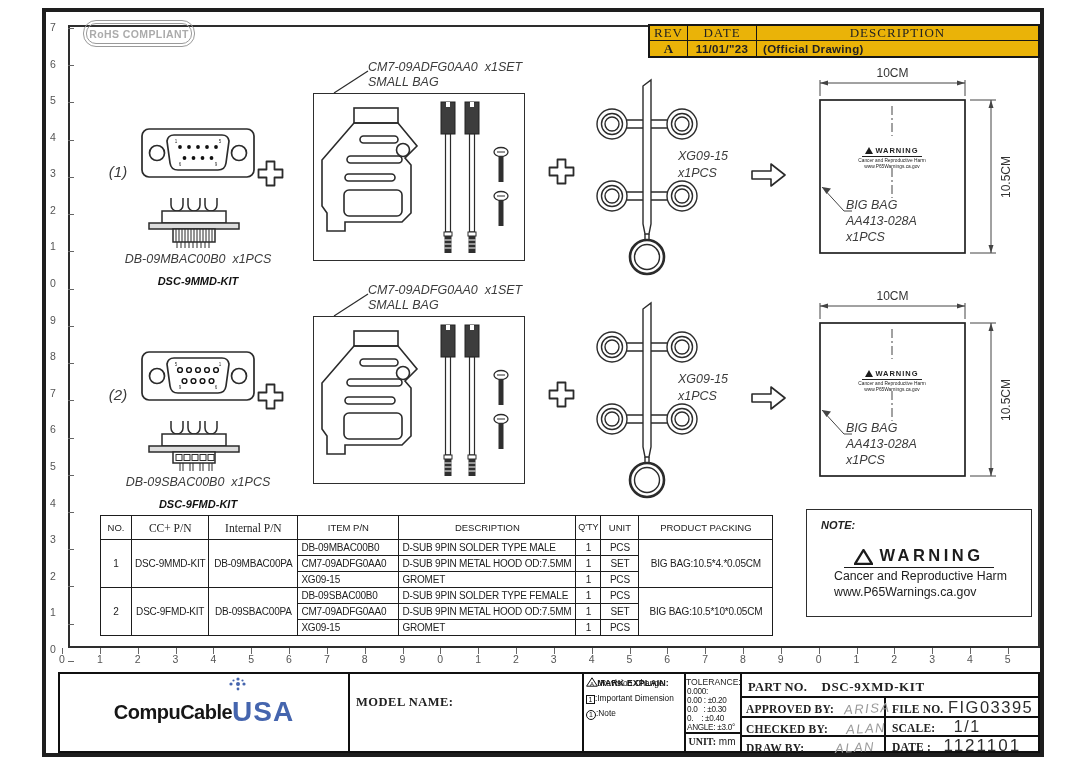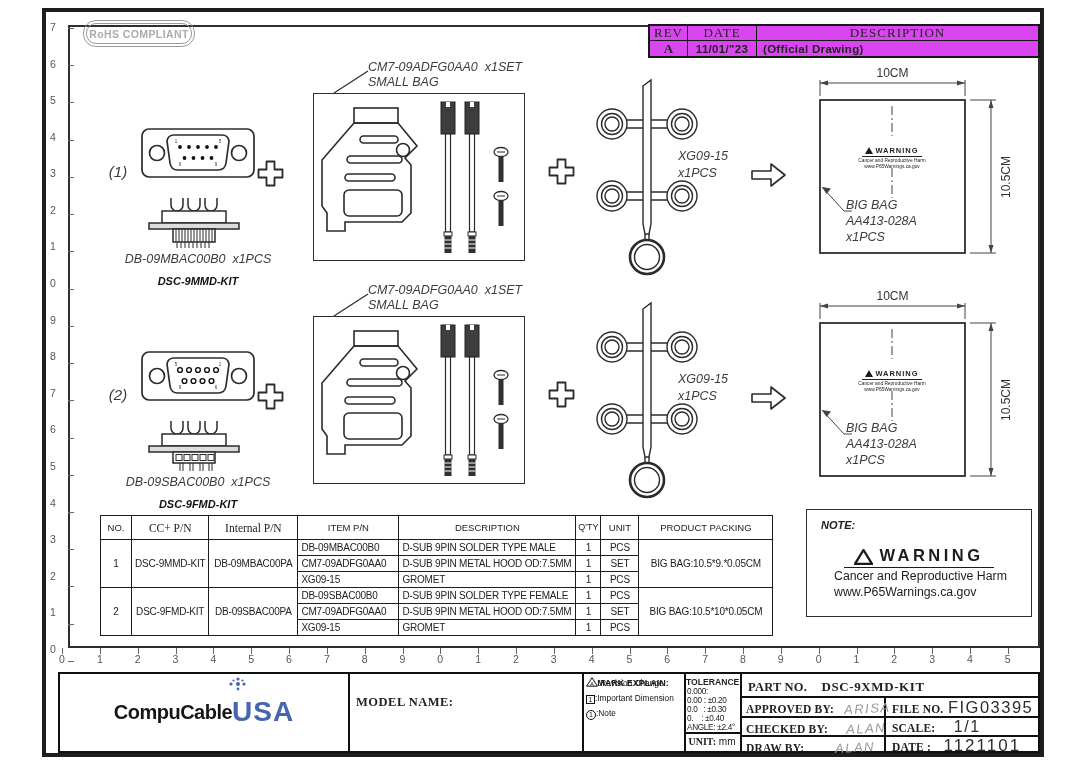--- a/index.html
+++ b/index.html
@@ -16,21 +16,21 @@
   .ruler-left span{font-size:10.5px;color:#555;height:11px;line-height:11px}
   .ruler-left-ticks{left:68px;top:28px;width:6px;height:634px;background:repeating-linear-gradient(to bottom,#666 0 1px,transparent 1px 37.23px)}
   .ruler-bottom{left:54px;top:653px;width:962px;display:flex;justify-content:space-between}
   .ruler-bottom span{font-size:10.5px;color:#555;width:16px;text-align:center}
   .ruler-bottom-ticks{left:62px;top:648px;width:947px;height:6px;background:repeating-linear-gradient(to right,#666 0 1px,transparent 1px 37.84px)}
   
   .rohs{left:83px;top:20px;width:112px;height:27px;border:1.5px solid #9a9a9a;border-radius:13px;padding:2px;display:flex}
   .rohs-inner{flex:1;border:1.2px solid #9a9a9a;border-radius:10px;display:flex;align-items:center;justify-content:center;
     font-size:10.5px;font-weight:bold;color:#ababab;letter-spacing:.4px}
   
-  .rev-table{left:648px;top:24px;width:392px;height:34px;background:#d946ef;border:2px solid #161616;display:grid;
+  .rev-table{left:648px;top:24px;width:392px;height:34px;background:#eab308;border:2px solid #161616;display:grid;
     grid-template-columns:38px 69px 1fr;grid-template-rows:15px 1fr}
   .rev-table>div{border-right:1.6px solid #161616;border-bottom:1.6px solid #161616;display:flex;align-items:center;justify-content:center;overflow:hidden}
   .rev-table>div:nth-child(3n){border-right:none}
   .rev-table>div:nth-child(n+4){border-bottom:none}
   .rev-h{font-family:"Liberation Serif",serif;font-size:13px;letter-spacing:1px}
   .rev-v{font-size:11.5px;font-weight:bold;letter-spacing:.3px}
   .rev-v.serif{font-family:"Liberation Serif",serif;font-size:13px}
   .rev-desc{justify-content:flex-start!important;padding-left:6px}
   
   .assembly{left:0;width:1080px;height:222px}
@@ -83,21 +83,21 @@
   .logo-black{font-size:20px;font-weight:bold;color:#161616;letter-spacing:-.5px}
   .logo-blue{font-size:28px;font-weight:bold;color:#4565ae;letter-spacing:1px}
   .logo-dots{position:absolute;left:167px;top:2px}
   .model-label{left:296px;top:21px;font-family:"Liberation Serif",serif;font-weight:bold;font-size:12.5px;letter-spacing:.5px}
   .model-name{left:292px;top:36px;width:228px;text-align:center;font-family:"Liberation Serif",serif;font-weight:bold;font-size:12px;letter-spacing:-.2px}
   .mark-title{left:524px;top:4px;width:98px;text-align:center;font-size:9px;font-weight:bold}
   .mark-items{left:526px;top:2px;width:98px;font-size:8.3px;line-height:15px;color:#111}
   .mark-items .sym{display:inline-flex;align-items:center;justify-content:center;vertical-align:-1px}
   .sym-box{width:9px;height:9px;border:1px solid #111;font-size:7px}
   .sym-circle{width:10px;height:10px;border:1px solid #111;border-radius:50%;font-size:7px}
-  .tol-title{left:626px;top:3px;width:52px;text-align:left;font-size:8.6px;font-weight:bold}
+  .tol-title{left:626px;top:3px;width:52px;text-align:left;font-size:8.6px;font-weight:normal}
   .tol-lines{left:627px;top:13px;font-size:8.2px;line-height:9px;letter-spacing:-.3px}
   .tol-unit{left:626px;top:62px;width:52px;text-align:center;font-size:10px}
   .tol-unit b{font-family:"Liberation Serif",serif}
   .tb-cell-label{font-family:"Liberation Serif",serif;font-weight:bold;font-size:11.5px;letter-spacing:.2px}
   .sig{font-style:italic;color:#9b9b9b;font-size:13px;letter-spacing:1.5px;transform:rotate(-3deg)}
   .cadnum{font-size:16px;color:#2e2e2e;letter-spacing:1.5px}
 </style>
 </head>
 <body>
 
@@ -551,21 +551,21 @@
       <th>PRODUCT PACKING</th>
     </tr>
     <tr>
       <td class="c" rowspan="3">1</td>
       <td class="c" rowspan="3">DSC-9MMD-KIT</td>
       <td class="c" rowspan="3">DB-09MBAC00PA</td>
       <td>DB-09MBAC00B0</td>
       <td>D-SUB 9PIN SOLDER TYPE MALE</td>
       <td class="c">1</td>
       <td class="c">PCS</td>
-      <td class="c" rowspan="3">BIG BAG:10.5*9.*0.05CM</td>
+      <td class="c" rowspan="3">BIG BAG:10.5*4.*0.05CM</td>
     </tr>
     <tr>
       <td>CM7-09ADFG0AA0</td>
       <td>D-SUB 9PIN METAL HOOD OD:7.5MM</td>
       <td class="c">1</td>
       <td class="c">SET</td>
     </tr>
     <tr>
       <td>XG09-15</td>
       <td>GROMET</td>
@@ -651,21 +651,21 @@
       <div><span class="sym sym-box">1</span><span>:Important Dimension</span></div>
       <div><span class="sym sym-circle">1</span><span>:Note</span></div>
     </div>
 
     <div class="abs tol-title">TOLERANCE:</div>
     <div class="abs tol-lines">
       <div class="pre">0.000:</div>
       <div class="pre">0.00 : ±0.20</div>
       <div class="pre">0.0   : ±0.30</div>
       <div class="pre">0.    : ±0.40</div>
-      <div class="pre">ANGLE: ±2.4°</div>
+      <div class="pre">ANGLE: ±3.0°</div>
     </div>
     <div class="abs tol-unit"><b>UNIT:</b> <span>mm</span></div>
 
     <div class="abs" style="left:688px;top:3px">
       <span class="tb-cell-label" style="font-size:12.5px">PART NO.</span>
       <span class="tb-cell-label" style="font-size:13px;letter-spacing:.6px;margin-left:10px">DSC-9XMD-KIT</span>
     </div>
     <div class="abs" style="left:686px;top:25px">
       <span class="tb-cell-label">APPROVED BY:</span>
       <span class="sig" style="display:inline-block;margin-left:6px">ARISA</span>

